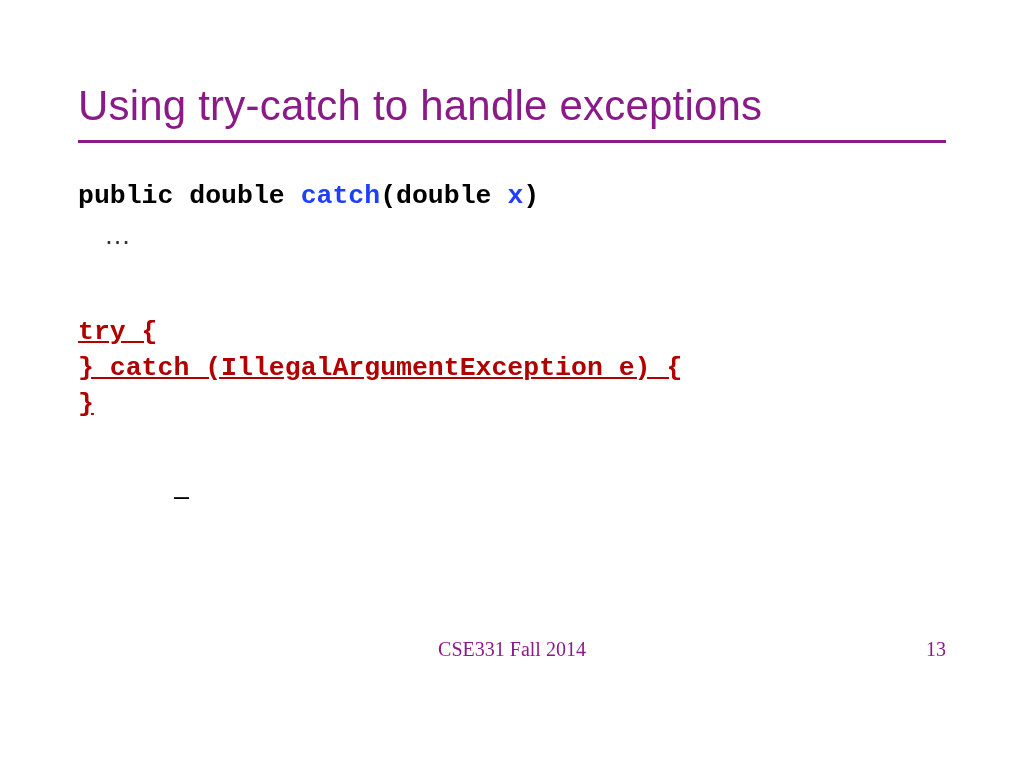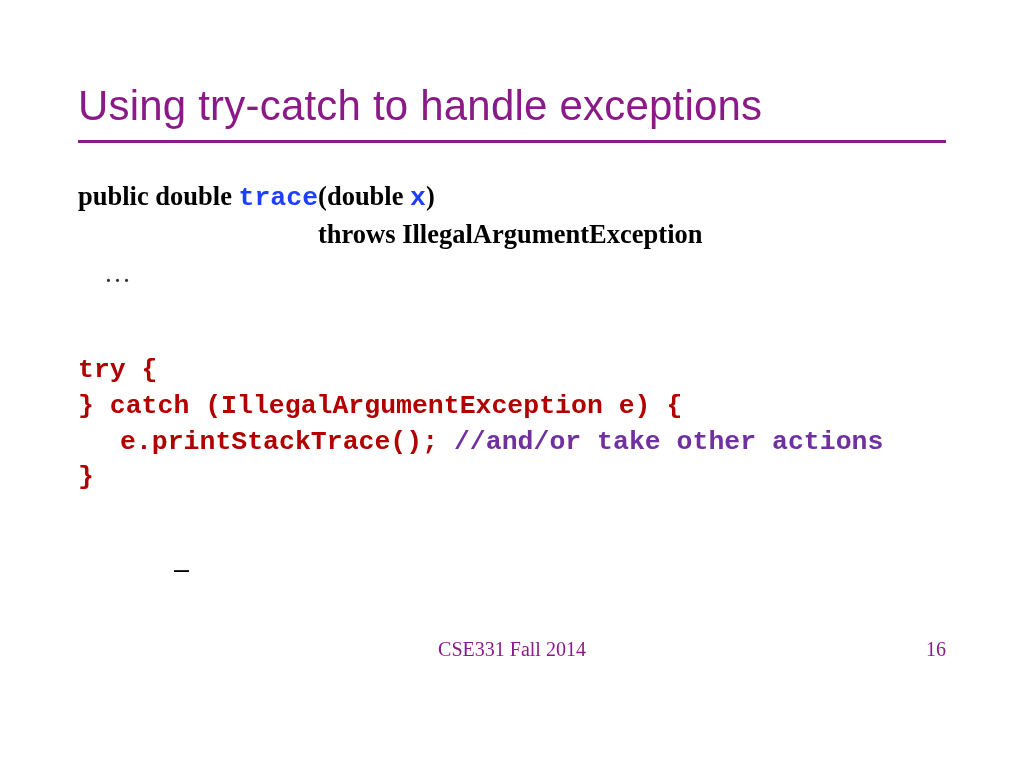--- a/index.html
+++ b/index.html
@@ -14,23 +14,23 @@
     color: #8b1a89;
     font-size: 42px;
     font-weight: 400;
     padding-bottom: 10px;
     border-bottom: 3px solid #8b1a89;
     margin-bottom: 36px;
     letter-spacing: 0.2px;
   }
   .mono { font-family: "Courier New", Courier, monospace; font-weight: bold; font-size: 26.5px; line-height: 1.35; }
   .sans { font-family: Arial, Helvetica, sans-serif; font-weight: 400; font-size: 27px; line-height: 1.35; }
-  .c-black { color: #000; font-family: Liberation Serif, serif; }
+  .c-black { color: #000; }
   .c-blue  { color: #1f3fff; }
-  .c-red   { color: #b00000; }
+  .c-red   { color: #b00000; text-decoration: underline; }
   .c-purple{ color: #7030a0; }
   .ellips  { font-size: 27px; color: #333; padding-left: 26px; display: inline-block; margin-top: 2px; }
   .indent  { padding-left: 42px; }
   .gap-lg  { height: 62px; }
   .gap-md  { height: 48px; }
   .bullet-row { display: flex; align-items: flex-start; padding-left: 96px; margin-top: 10px; }
   .dash { width: 28px; flex: 0 0 28px; font-size: 27px; color: #000; }
   .footer {
     position: absolute;
     bottom: 30px;
@@ -45,40 +45,36 @@
   .ital { font-style: italic; }
 </style>
 </head>
 <body>
 
 <div class="slide">
 
   <h1 class="title">Using try-catch to handle exceptions</h1>
 
   <div class="mono">
-    <span class="c-black">public double </span><span class="c-blue">trace</span><span class="c-black">(double </span><span class="c-blue">x</span><span class="c-black">)</span>
+    <span class="c-black">public double </span><span class="c-blue">catch</span><span class="c-black">(double </span><span class="c-blue">x</span><span class="c-black">)</span>
   </div>
-  <div class="mono c-black" style="padding-left: 240px;">throws IllegalArgumentException</div>
   <div class="sans c-black ellips">…</div>
 
   <div class="gap-lg"></div>
 
 
   <div class="mono c-red">try {</div>
   <div class="mono c-red">} catch (IllegalArgumentException e) {</div>
-  <div class="mono indent">
-    <span class="c-red">e.printStackTrace();</span><span class="c-purple"> //and/or take other actions</span>
-  </div>
   <div class="mono c-red">}</div>
 
   <div class="gap-md"></div>
 
 
   <div class="bullet-row">
     <div class="dash">–</div>
   </div>
 
   <div class="footer">
     <span class="footer-center">CSE331 Fall 2014</span>
-    <span class="footer-right">16</span>
+    <span class="footer-right">13</span>
   </div>
 
 </div>
 
 </body></html>

